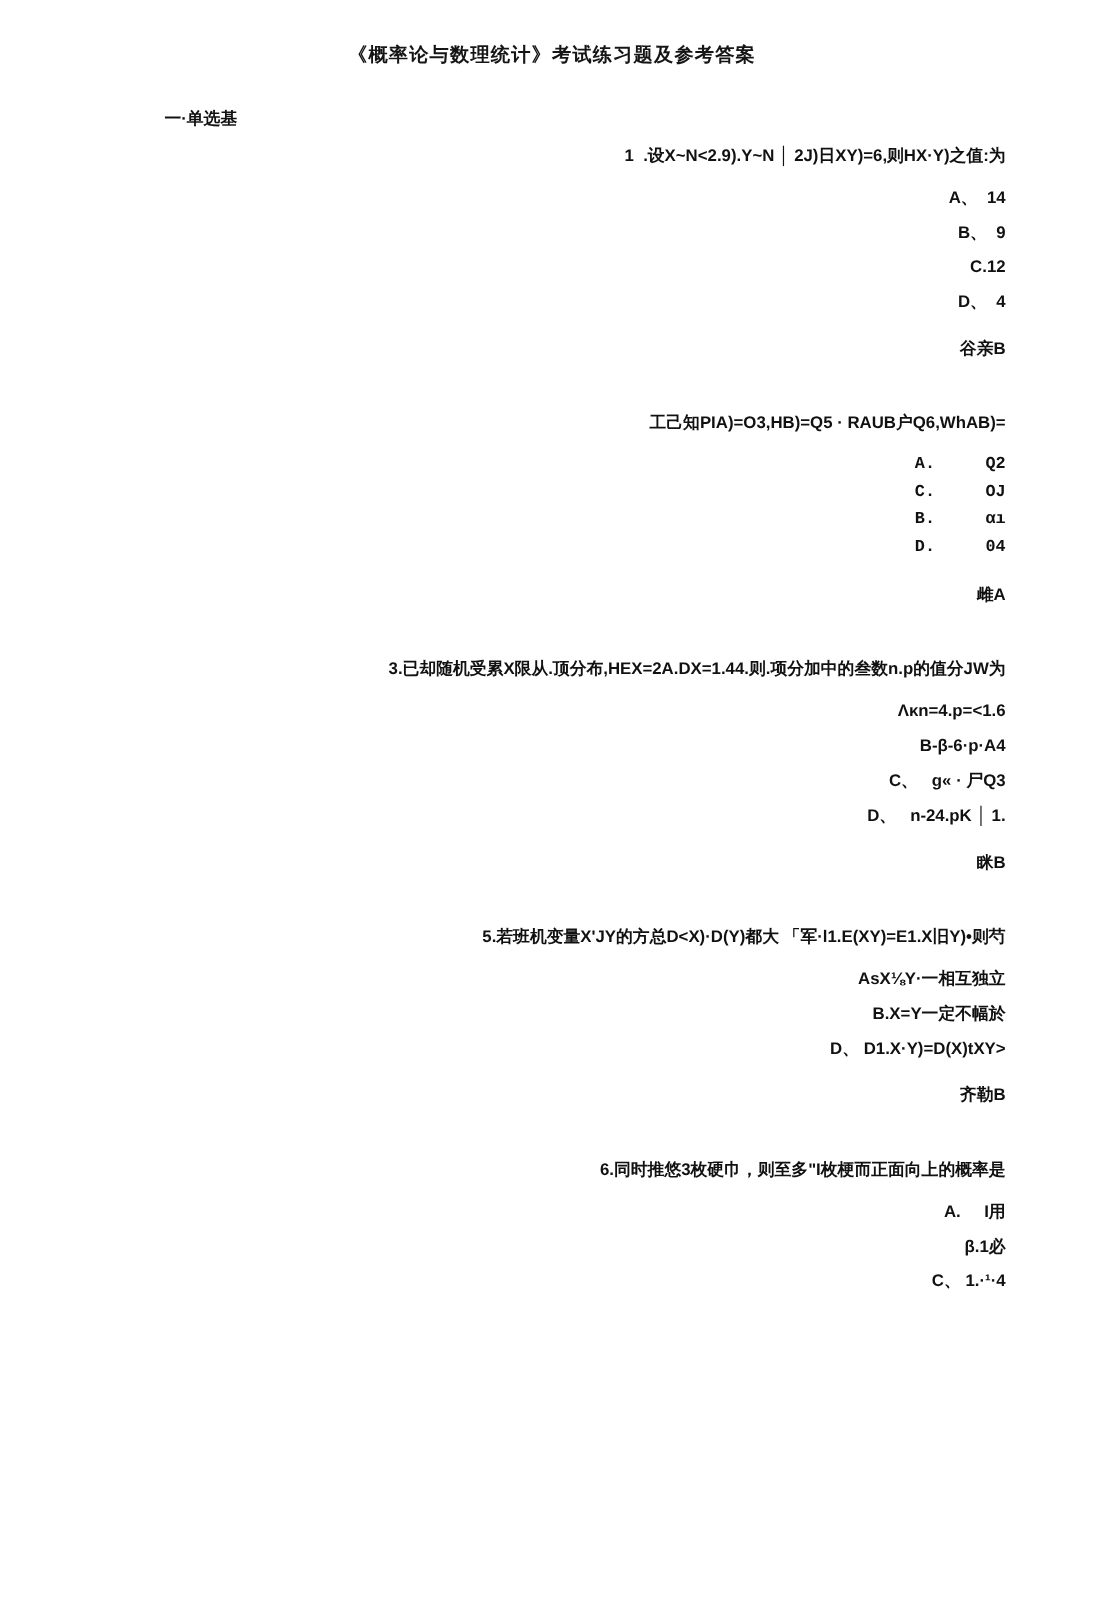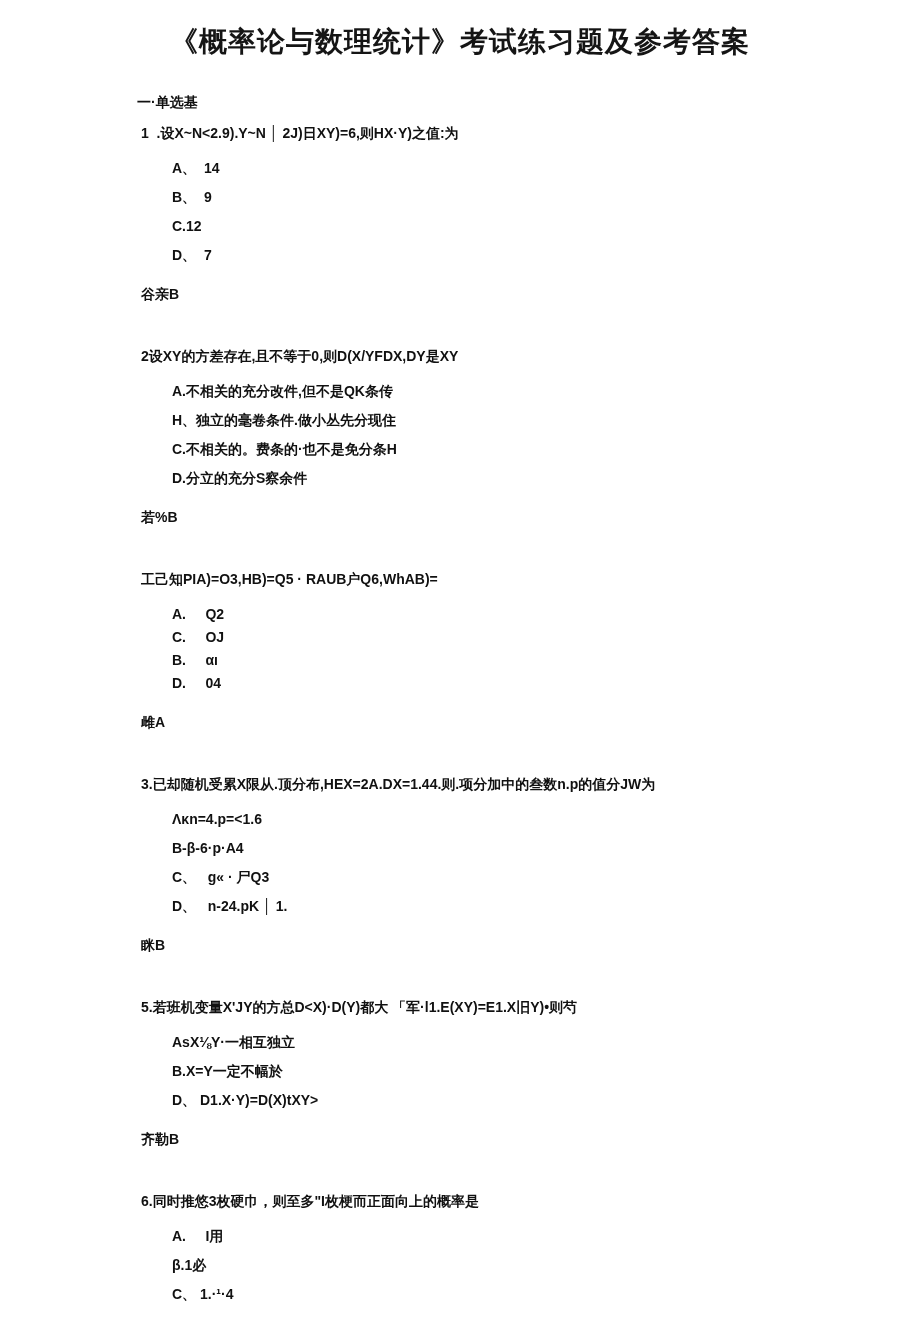--- a/index.html
+++ b/index.html
@@ -11,52 +11,52 @@
     position: relative;
     width: 920px;
     height: 1337px;
     background: #ffffff;
     color: #111111;
     font-family: "Liberation Sans", "DejaVu Sans", sans-serif;
     font-weight: bold;
     overflow: hidden;
   }
   .title {
-    margin: 3px;
+    margin: 16px;
     padding-top: 20px;
     text-align: center;
-    font-size: 28px;
+    font-size: 16px;
     letter-spacing: 1px;
     font-family: "Liberation Serif", "DejaVu Serif", serif;
     font-weight: 700;
     color: #151515;
   }
   .content {
     padding-left: 137px;
     padding-right: 66px;
     font-size: 14px;
     line-height: 17px;
   }
   .section-heading {
     margin: 33px 0 0 0;
     font-size: 14px;
   }
-  .question { margin: 4px; }
+  .question { margin: 16px; text-align: right; }
   .q-gap { margin-top: 45px; }
   .q-first { margin-top: 14px; }
   .stem {
     margin: 0 0 18px 0;
     white-space: pre-wrap;
   }
   .option {
     margin: 0 0 12px 0;
     padding-left: 31px;
     white-space: pre-wrap;
   }
-  .question.tight .option { margin-bottom: 6px; }
+  .question.tight .option { margin-bottom: 6px; font-family: Liberation Mono, monospace; }
   .answer {
     margin: 22px 0 0 0;
     white-space: pre-wrap;
   }
 </style>
 </head>
 <body>
 
 <div class="page">
 
@@ -64,32 +64,24 @@
 
   <div class="content">
 
     <p class="section-heading">一·单选基</p>
 
     <section class="question q-first">
       <p class="stem">1  .设X~N&lt;2.9).Y~N │ 2J)日XY)=6,则HX·Y)之值:为</p>
       <p class="option">A、  14</p>
       <p class="option">B、  9</p>
       <p class="option">C.12</p>
-      <p class="option">D、  7</p>
+      <p class="option">D、  4</p>
       <p class="answer">谷亲B</p>
     </section>
 
-    <section class="question q-gap">
-      <p class="stem">2设XY的方差存在,且不等于0,则D(X/YFDX,DY是XY</p>
-      <p class="option">A.不相关的充分改件,但不是QK条传</p>
-      <p class="option">H、独立的毫卷条件.做小丛先分现住</p>
-      <p class="option">C.不相关的。费条的·也不是免分条H</p>
-      <p class="option">D.分立的充分S察余件</p>
-      <p class="answer">若%B</p>
-    </section>
 
     <section class="question q-gap tight">
       <p class="stem">工己知PIA)=O3,HB)=Q5 · RAUB户Q6,WhAB)=</p>
       <p class="option">A.     Q2</p>
       <p class="option">C.     OJ</p>
       <p class="option">B.     αı</p>
       <p class="option">D.     04</p>
       <p class="answer">雌A</p>
     </section>
 

